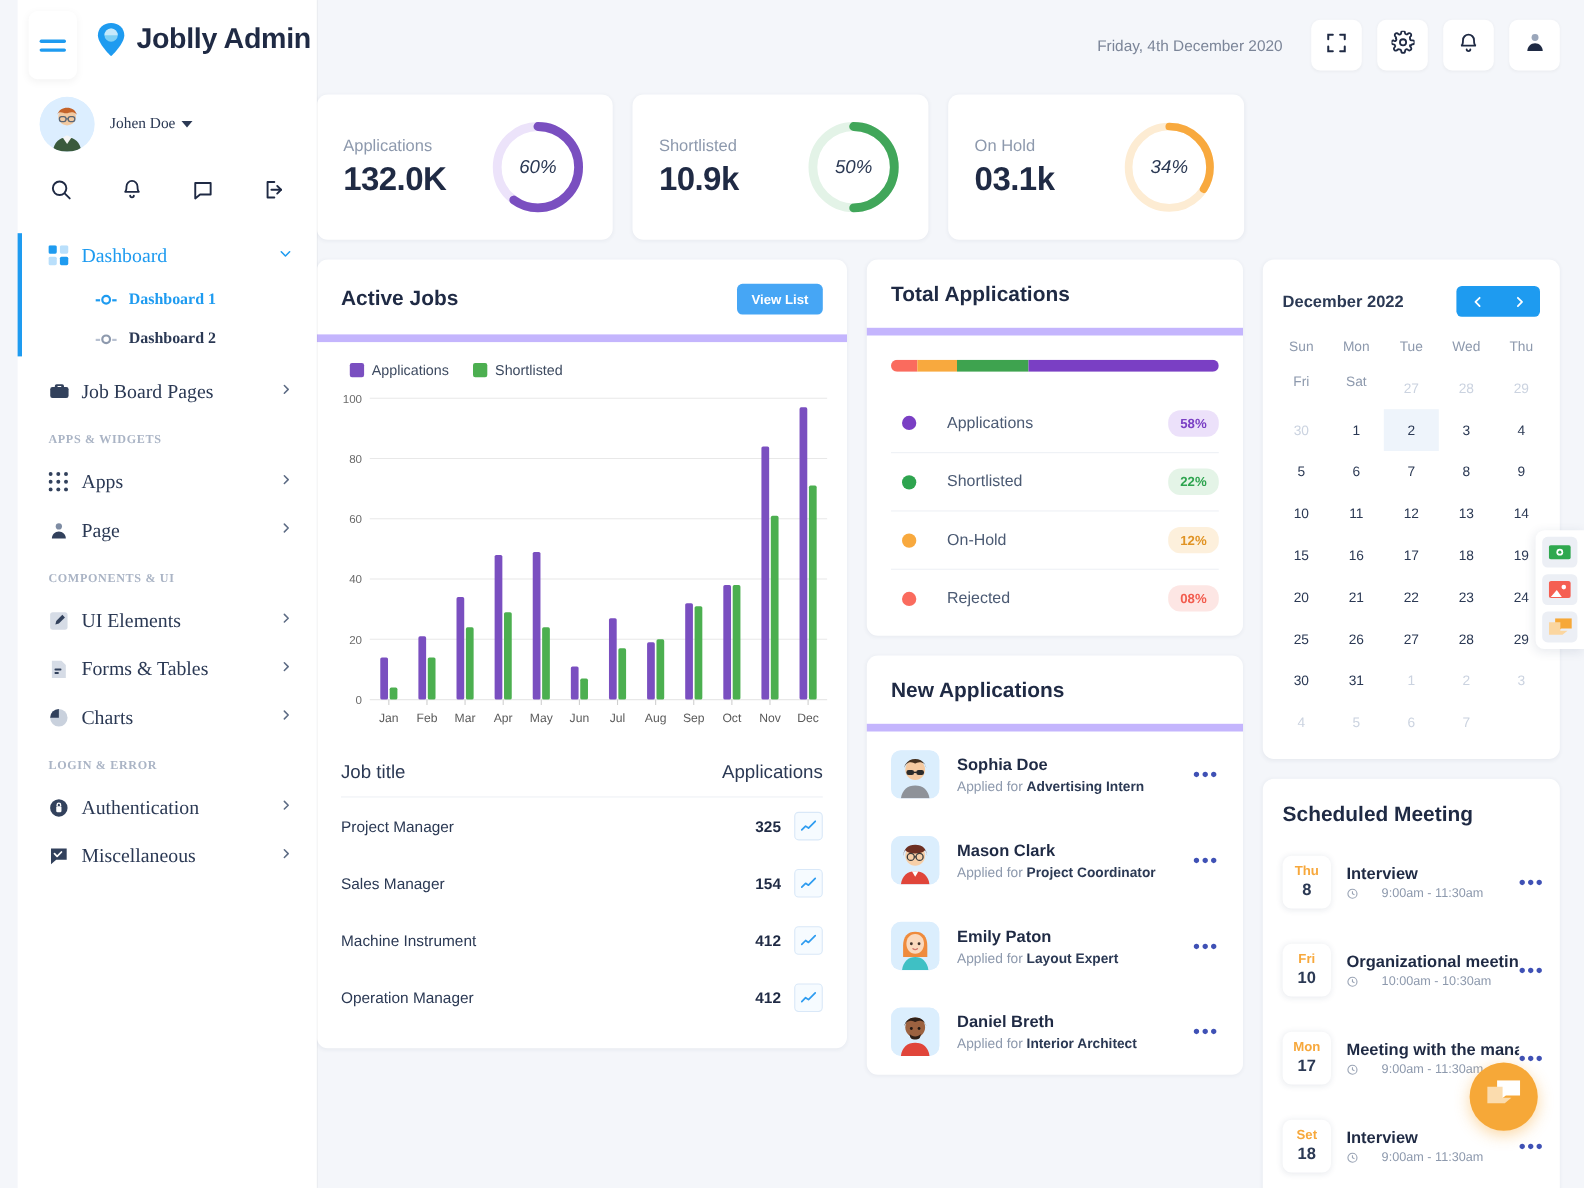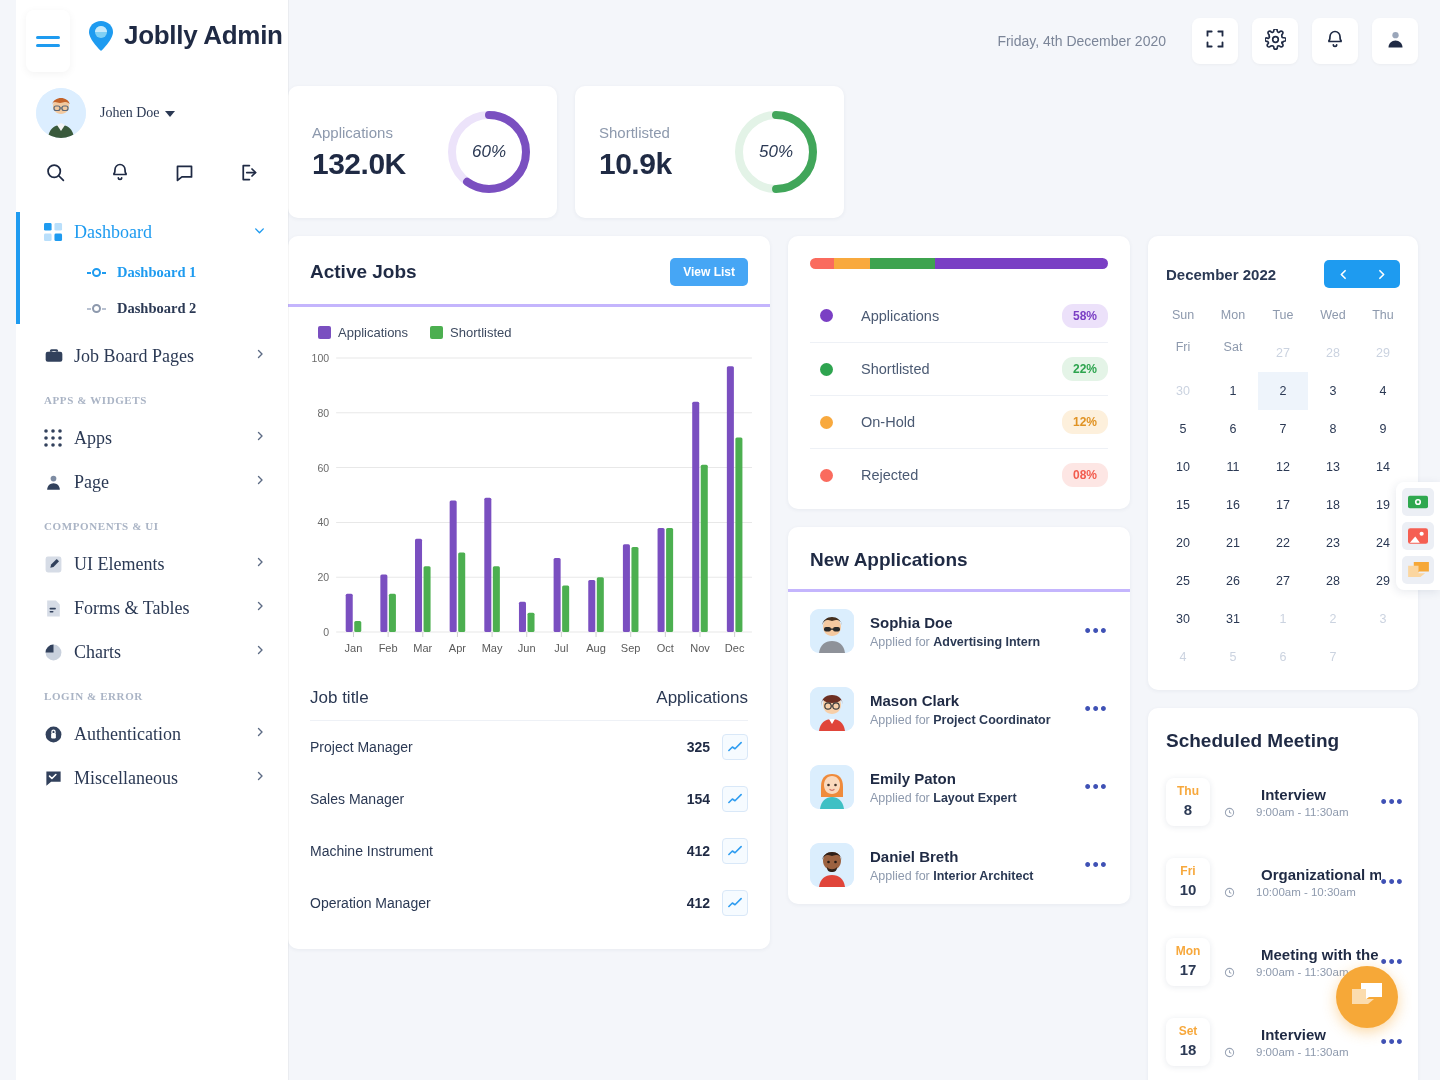--- a/index.html
+++ b/index.html
@@ -104,21 +104,21 @@
   .donut-text {
     position:absolute; inset:0; display:flex; align-items:center; justify-content:center;
     font-size:17px; color:#2b3954;
   }
 
   .content-row { display:flex; gap:18px; margin-top:18px; }
   .card { background:#fff; border-radius:10px; box-shadow:0 1px 4px rgba(30,50,90,0.06); }
 
   
   .col-left { width:482px; }
-  .card-head { display:flex; align-items:center; justify-content:space-between; padding:22px 22px 18px 22px; border-bottom:3px solid #c4b5fd; }
+  .card-head { display:flex; align-items:center; justify-content:space-between; padding:22px 22px 18px 22px; border-bottom:7px solid #c4b5fd; }
   .card-title { font-size:19px; font-weight:600; color:#1f2a44; }
   .btn-view {
     background:#46a6f5; color:#fff; font-size:12px; font-weight:600;
     padding:7px 13px; border-radius:5px; border:none; cursor:pointer;
     font-family:"Liberation Sans", sans-serif;
   }
   .legend { display:flex; gap:22px; padding:18px 0 0 30px; }
   .legend-item { display:flex; align-items:center; gap:7px; font-size:13px; color:#3d4a60; }
   .legend-sw { width:13px; height:13px; border-radius:2px; }
 
@@ -171,21 +171,21 @@
   .sm-row { display:flex; align-items:center; padding:0 14px 0 18px; height:80px; }
   .sm-date {
     width:44px;height:48px;border-radius:8px;background:#fff;
     box-shadow:0 1px 6px rgba(30,50,90,0.10);
     display:flex;flex-direction:column;align-items:center;justify-content:center;
     margin-right:14px; flex-shrink:0;
   }
   .sm-dow { font-size:12px; color:#f7a83c; font-weight:600; line-height:1.3; }
   .sm-num { font-size:15px; color:#2b3954; font-weight:600; line-height:1.3; }
   .sm-info { flex:1; min-width:0; }
-  .sm-title { font-size:15px; font-weight:bold; color:#1f2a44; white-space:nowrap; overflow:hidden; margin-bottom:3px;margin-left:37px; }
+  .sm-title { font-size:15px; font-weight:bold; color:#1f2a44; white-space:nowrap; overflow:hidden; margin-bottom:3px; }
   .sm-time { font-size:11.5px; color:#8d99ad; display:flex; align-items:center; gap:21px; }
 
   
   .fab-rail {
     position:absolute; right:0; top:482px; width:44px;
     background:#fff; border-radius:8px 0 0 8px; padding:6px 4px;
     box-shadow:-1px 2px 10px rgba(30,50,90,0.10); z-index:20;
     display:flex; flex-direction:column; gap:6px; align-items:center;
   }
   .fab-btn { width:32px;height:28px;border-radius:5px;background:#eceff5;display:flex;align-items:center;justify-content:center;cursor:pointer; }
@@ -508,20 +508,33 @@
         </div>
         <div class="donut">
           <svg width="88" height="88" viewBox="0 0 88 88">
             <circle cx="44" cy="44" r="37" fill="none" stroke="#e3f3e7" stroke-width="8"></circle>
             <circle cx="44" cy="44" r="37" fill="none" stroke="#41a65a" stroke-width="8" stroke-linecap="round" stroke-dasharray="116 232" transform="rotate(-90 44 44)"></circle>
           </svg>
           <div class="donut-text">50%</div>
         </div>
       </div>
 
+      <div class="stat-card">
+        <div>
+          <div class="stat-label">On Hold</div>
+          <div class="stat-value">03.1k</div>
+        </div>
+        <div class="donut">
+          <svg width="88" height="88" viewBox="0 0 88 88">
+            <circle cx="44" cy="44" r="37" fill="none" stroke="#fdecd3" stroke-width="7"></circle>
+            <circle cx="44" cy="44" r="37" fill="none" stroke="#f8a93e" stroke-width="7" stroke-linecap="round" stroke-dasharray="79 233" transform="rotate(-90 44 44)"></circle>
+          </svg>
+          <div class="donut-text">34%</div>
+        </div>
+      </div>
 
     </section>
 
     <section class="content-row">
 
       <div class="col-left">
         <div class="card">
           <div class="card-head">
             <span class="card-title">Active Jobs</span>
             <button class="btn-view">View List</button>
@@ -656,20 +669,23 @@
                 </span>
               </span>
             </div>
           </div>
         </div>
       </div>
 
       <div class="col-mid">
 
         <div class="card">
+          <div class="card-head">
+            <span class="card-title">Total Applications</span>
+          </div>
           <div class="ta-body">
             <div class="seg-bar" id="seg-bar">
                 <div style="width: 8%; background: rgb(250, 107, 94);"></div>
                 <div style="width: 12%; background: rgb(248, 169, 62);"></div>
                 <div style="width: 22%; background: rgb(62, 163, 79);"></div>
                 <div style="width: 58%; background: rgb(122, 63, 196);"></div>
               </div>
           </div>
           <div style="padding:14px 22px 8px 22px;">
             <div class="ta-row">

